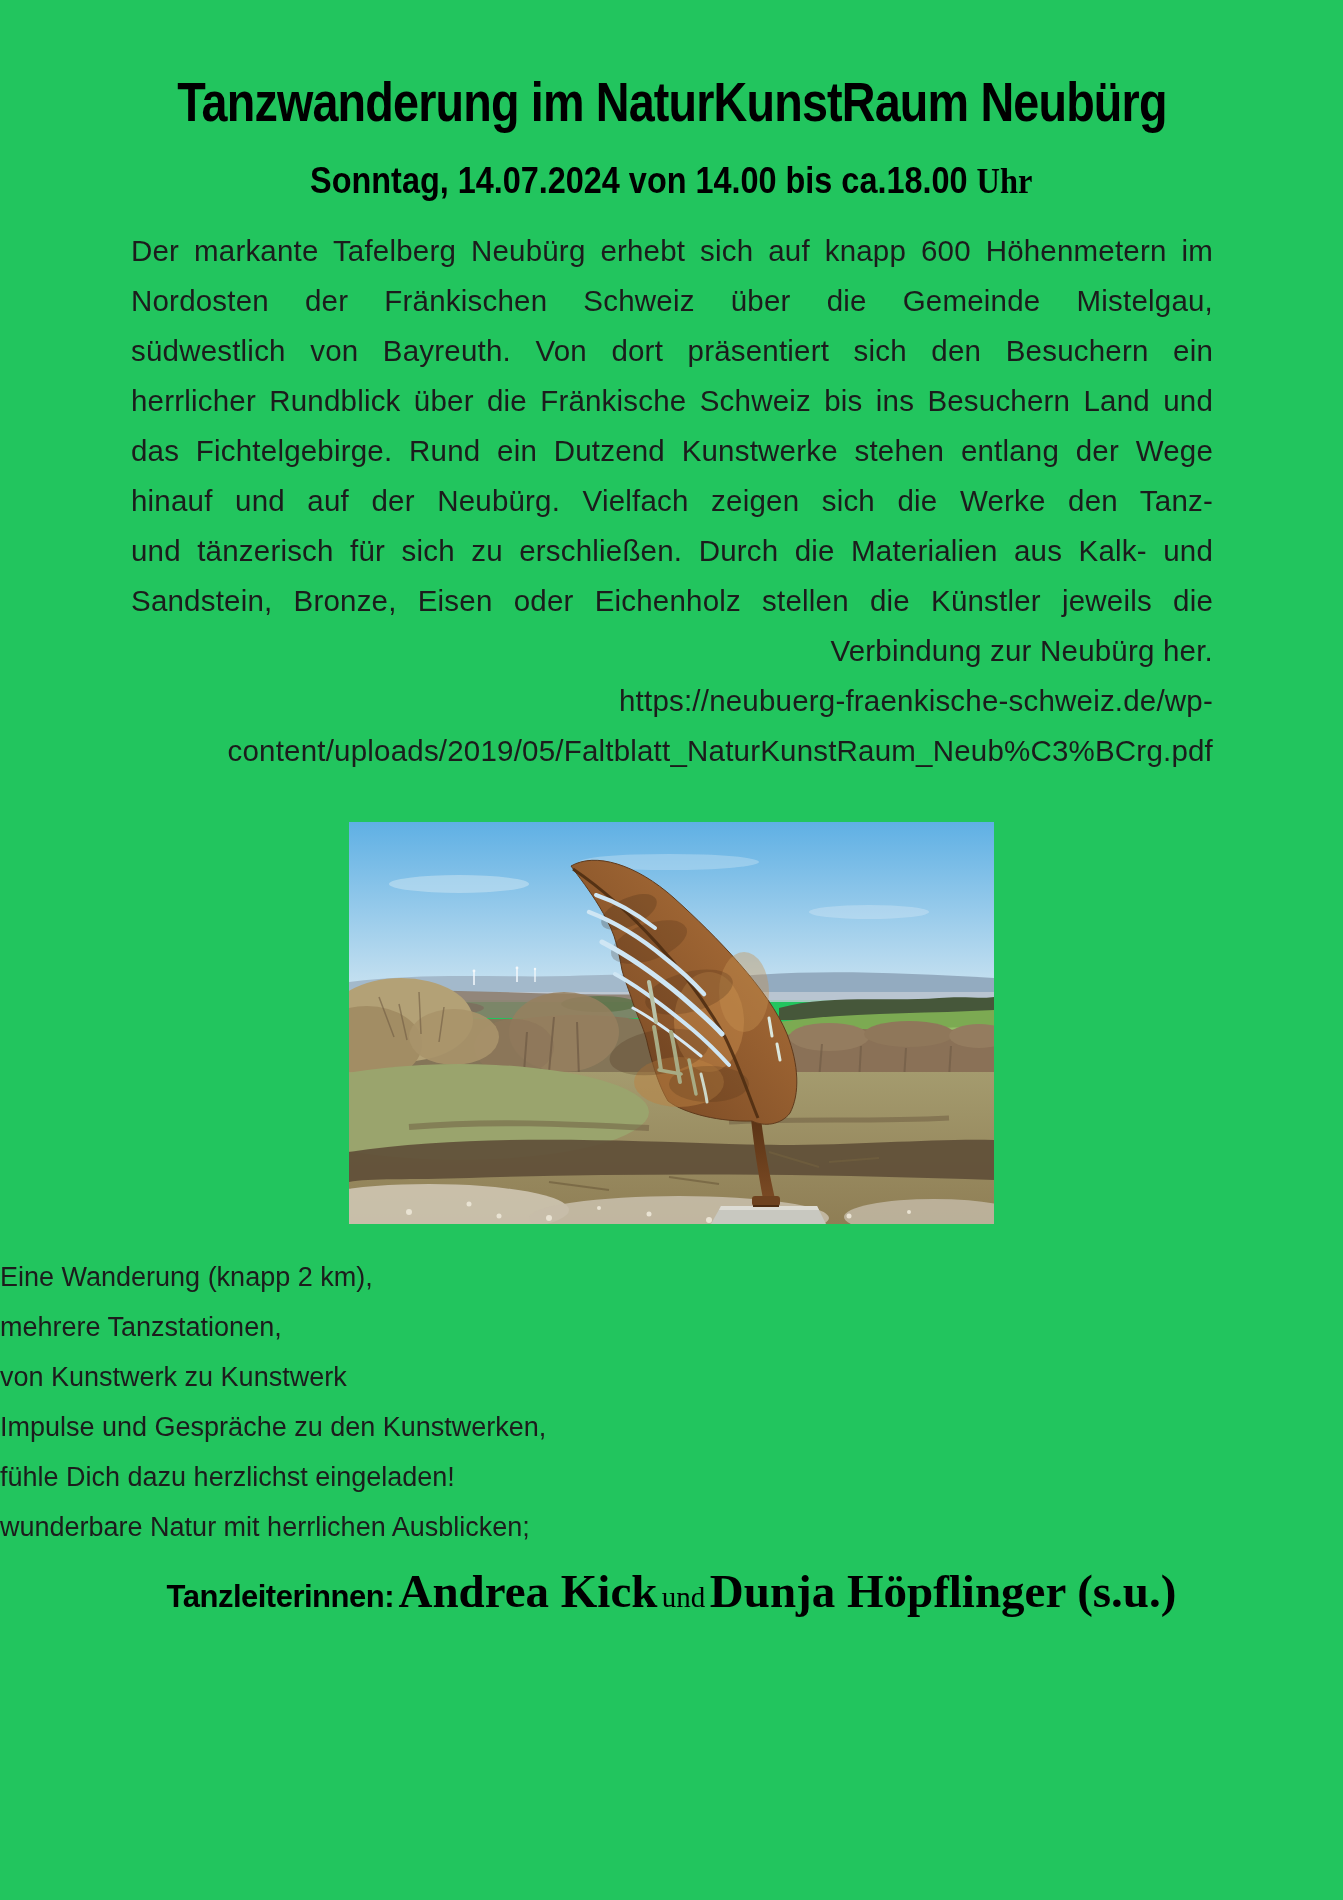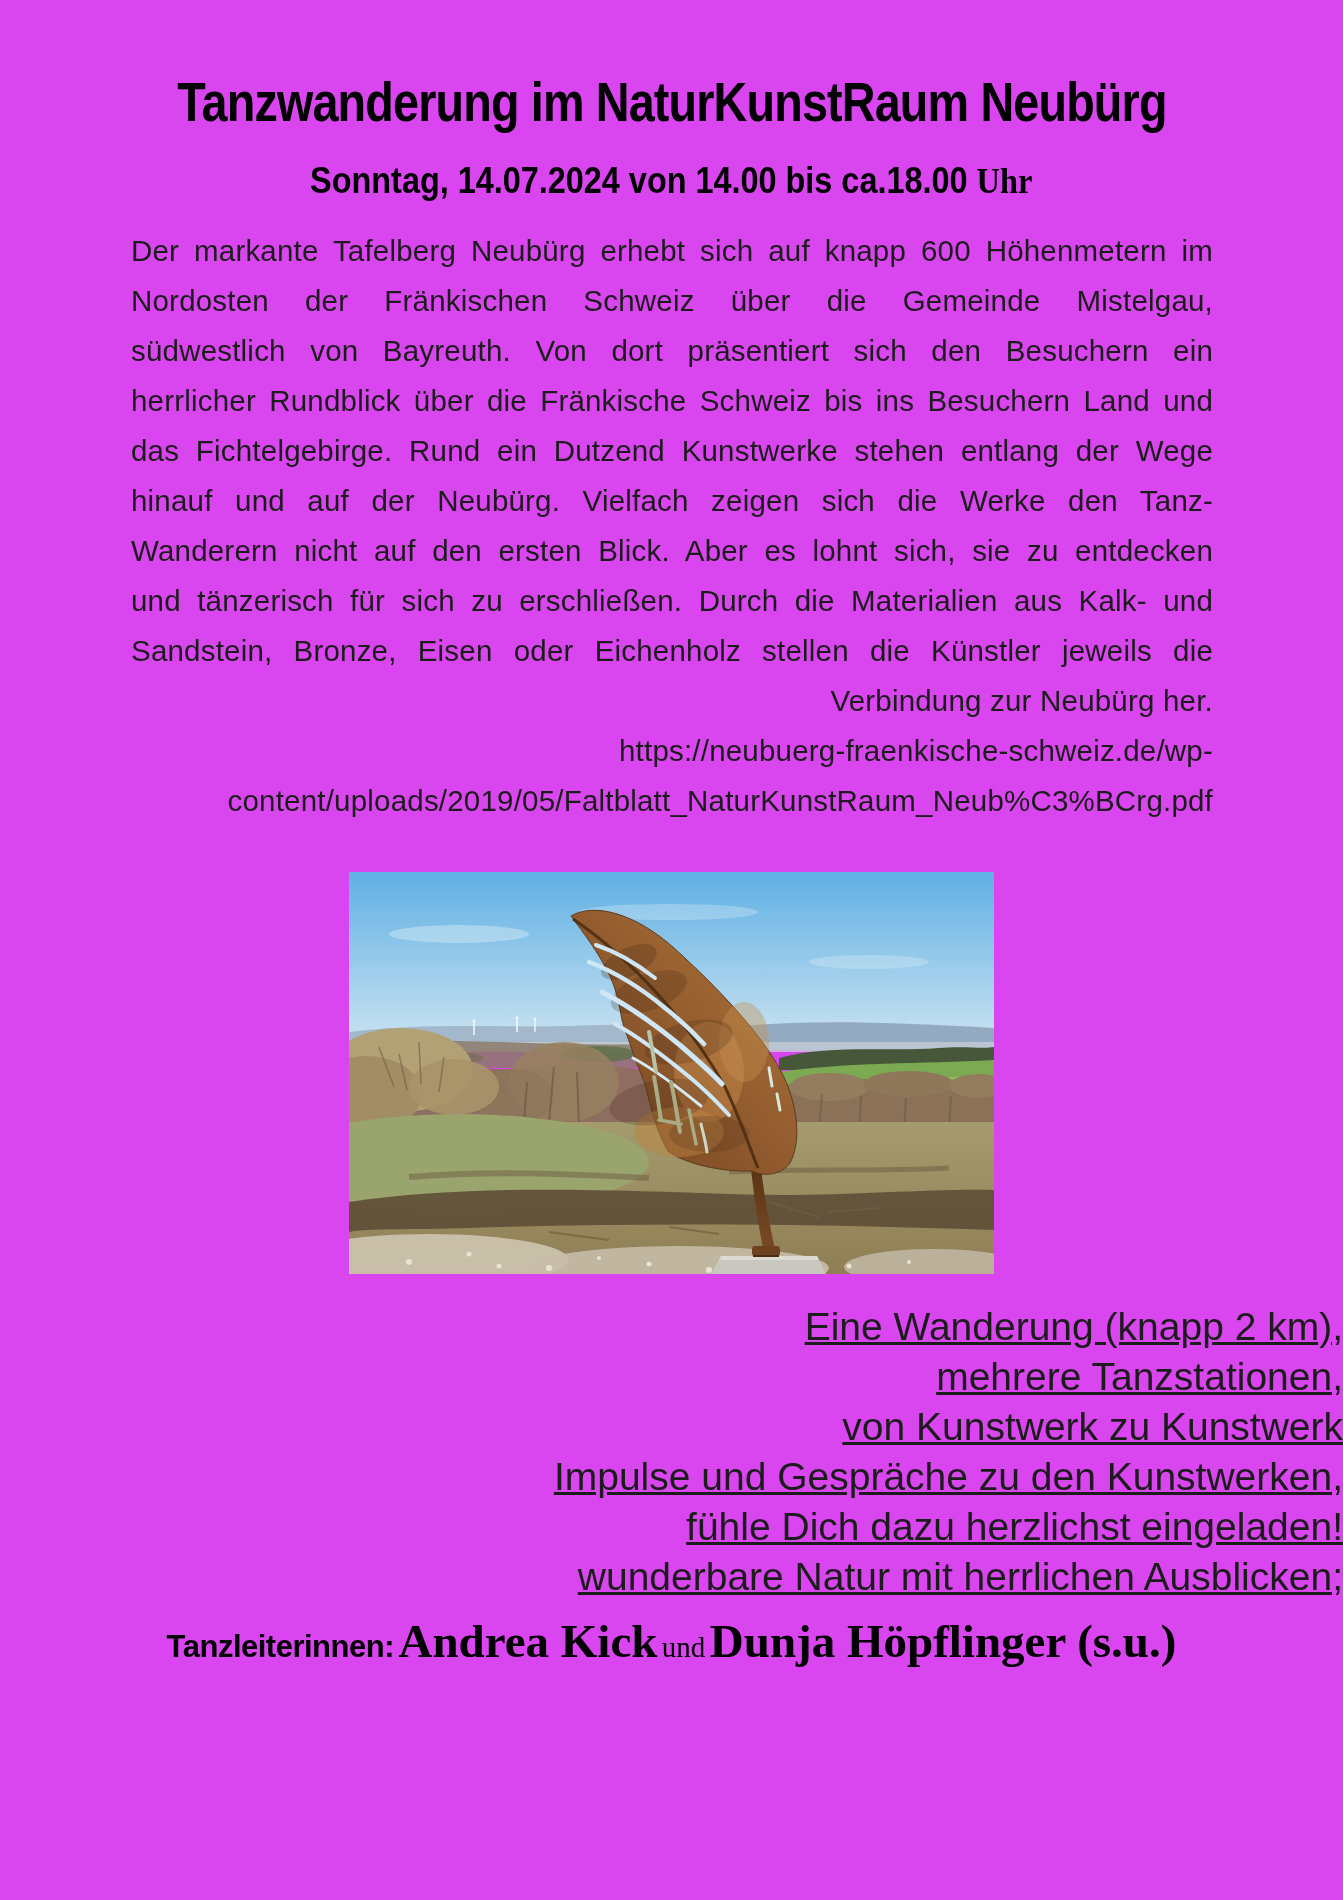--- a/index.html
+++ b/index.html
@@ -2,21 +2,21 @@
 <html lang="de"><head>
 <meta charset="utf-8">
 <style>
   * { box-sizing: border-box; }
   html, body { margin: 0; padding: 0; background: #ffffff; }
   .page {
     position: relative;
     width: 1343px;
     height: 1900px;
     margin: 0 auto;
-    background: #d946ef;
+    background: #22c55e;
     font-family: "Liberation Sans", sans-serif;
     color: #1b1b1b;
     overflow: hidden;
   }
   h1.title {
     margin: 0;
     padding-top: 70px;
     text-align: center;
     font-size: 55px;
     font-weight: bold;
@@ -50,25 +50,24 @@
   .intro .jline { text-align: justify; text-align-last: justify; }
   .intro .pline { text-align: right; }
   .photo-wrap {
     width: 645px;
     height: 402px;
     margin: 46px auto 0 auto;
   }
   .photo-wrap svg { display: block; width: 645px; height: 402px; }
   .details {
     margin-top: 28px;
-    text-align: right;
-    font-size: 39px;
+    text-align: left;
+    font-size: 27px;
     line-height: 50px;
     color: #1c1c1c;
-    text-decoration: underline;
   }
   .leaders {
     margin-top: 12px;
     text-align: center;
     white-space: nowrap;
     color: #000;
   }
   .leaders .l-label {
     font-weight: bold;
     font-size: 31px;
@@ -94,21 +93,20 @@
 
   <h2 class="subtitle"><span class="condense2"><span>Sonntag, 14.07.2024 von 14.00 bis ca.18.00</span> <span class="unit">Uhr</span></span></h2>
 
   <div class="intro">
     <div class="jline">Der markante Tafelberg Neubürg erhebt sich auf knapp 600 Höhenmetern im</div>
     <div class="jline">Nordosten der Fränkischen Schweiz über die Gemeinde Mistelgau,</div>
     <div class="jline">südwestlich von Bayreuth. Von dort präsentiert sich den Besuchern ein</div>
     <div class="jline">herrlicher Rundblick über die Fränkische Schweiz bis ins Besuchern Land und</div>
     <div class="jline">das Fichtelgebirge. Rund ein Dutzend Kunstwerke stehen entlang der Wege</div>
     <div class="jline">hinauf und auf der Neubürg. Vielfach zeigen sich die Werke den Tanz-</div>
-    <div class="jline">Wanderern nicht auf den ersten Blick. Aber es lohnt sich, sie zu entdecken</div>
     <div class="jline">und tänzerisch für sich zu erschließen. Durch die Materialien aus Kalk- und</div>
     <div class="jline">Sandstein, Bronze, Eisen oder Eichenholz stellen die Künstler jeweils die</div>
     <div class="pline">Verbindung zur Neubürg her.</div>
     <div>
       <div class="pline">https://neubuerg-fraenkische-schweiz.de/wp-</div>
       <div class="pline">content/uploads/2019/05/Faltblatt_NaturKunstRaum_Neub%C3%BCrg.pdf</div>
     </div>
   </div>
 
   <div class="photo-wrap">

